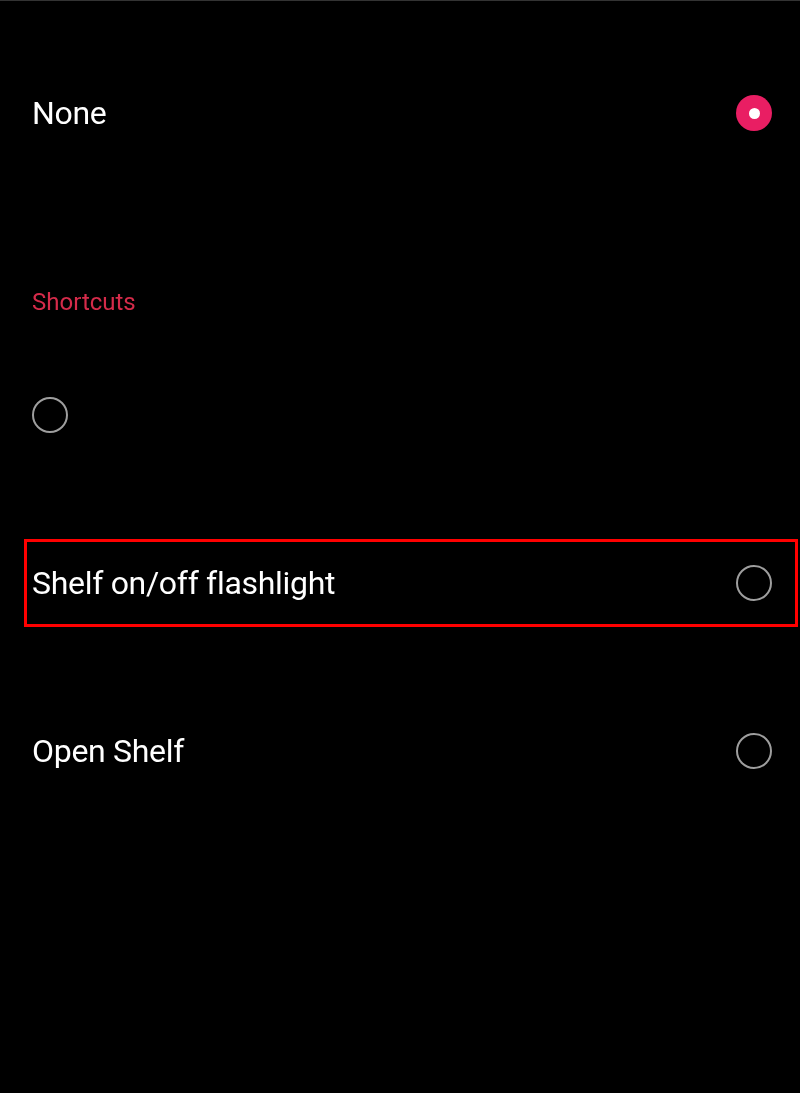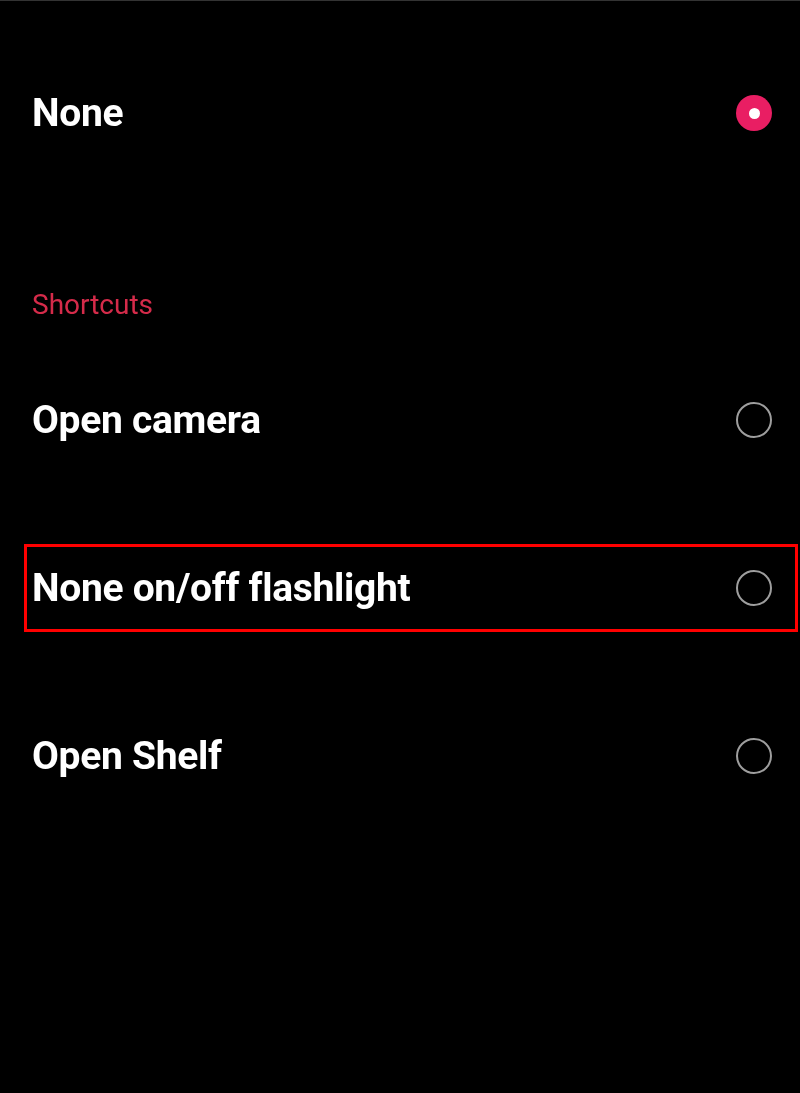--- a/index.html
+++ b/index.html
@@ -22,27 +22,27 @@
       justify-content: space-between;
       padding: 0 28px 0 32px;
       height: 80px;
       cursor: pointer;
     }
     .option-none {
       margin-top: 72px;
     }
     .option-label {
       color: #ffffff;
-      font-size: 39px;
-      font-weight: 700;
+      font-size: 32px;
+      font-weight: 400;
       letter-spacing: -0.3px;
     }
     .section-header {
       color: #d52b4a;
-      font-size: 28px;
+      font-size: 24px;
       font-weight: 400;
       padding: 0 32px;
       margin-top: 135px;
       margin-bottom: 15px;
     }
     .radio {
       width: 36px;
       height: 36px;
       border-radius: 50%;
       border: 2px solid #9e9e9e;
@@ -94,25 +94,24 @@
 
 <div class="option-row option-none">
   <span class="option-label">None</span>
   <span class="radio selected"></span>
 </div>
 
 <div class="section-header">Shortcuts</div>
 
 <div class="shortcuts-list">
   <div class="shortcut-item">
-    <span class="option-label">Open camera</span>
     <span class="radio"></span>
   </div>
   <div class="shortcut-item highlighted">
-    <span class="option-label">None on/off flashlight</span>
+    <span class="option-label">Shelf on/off flashlight</span>
     <span class="radio"></span>
     <div class="highlight-box"></div>
   </div>
   <div class="shortcut-item">
     <span class="option-label">Open Shelf</span>
     <span class="radio"></span>
   </div>
 </div>
 
 </body></html>

